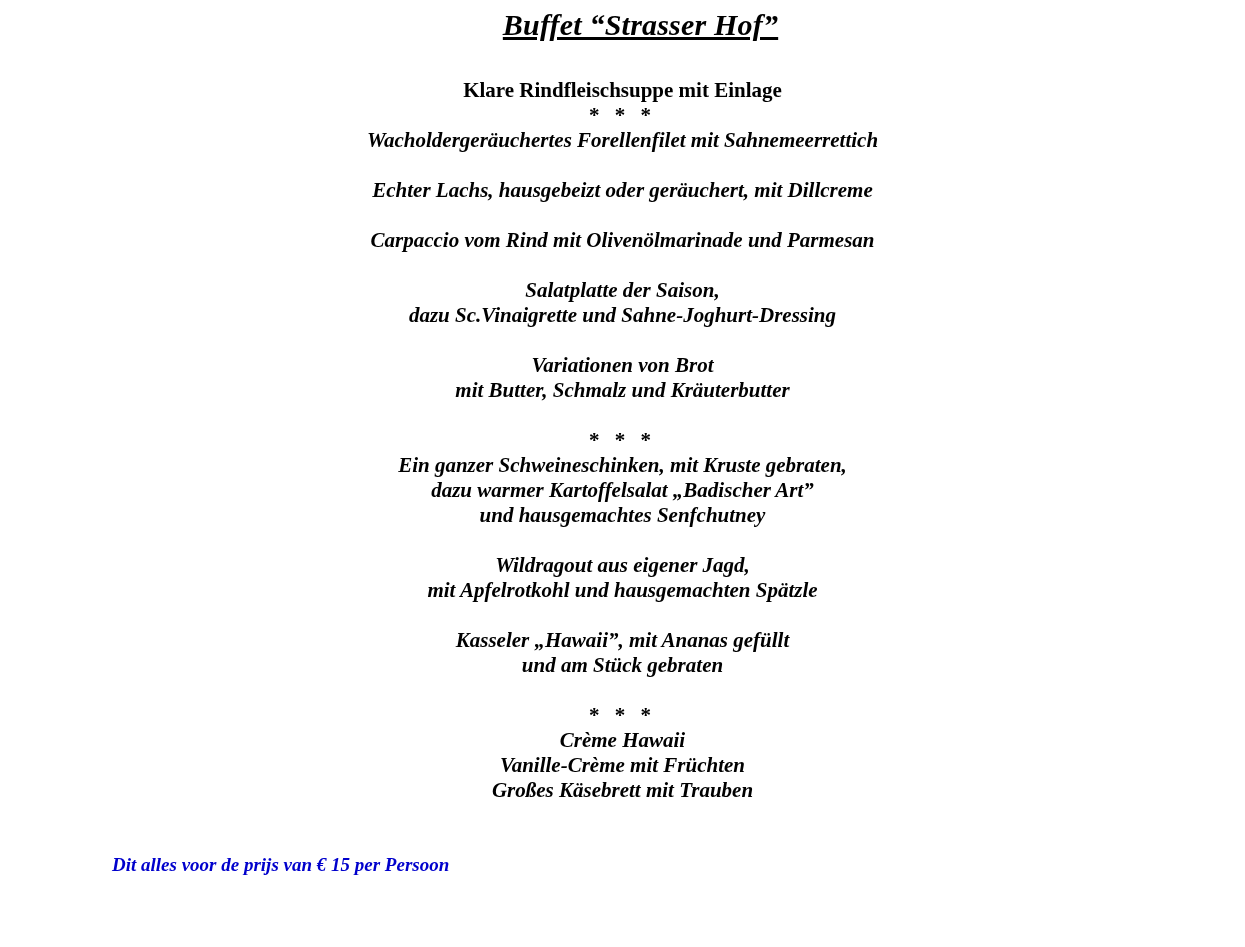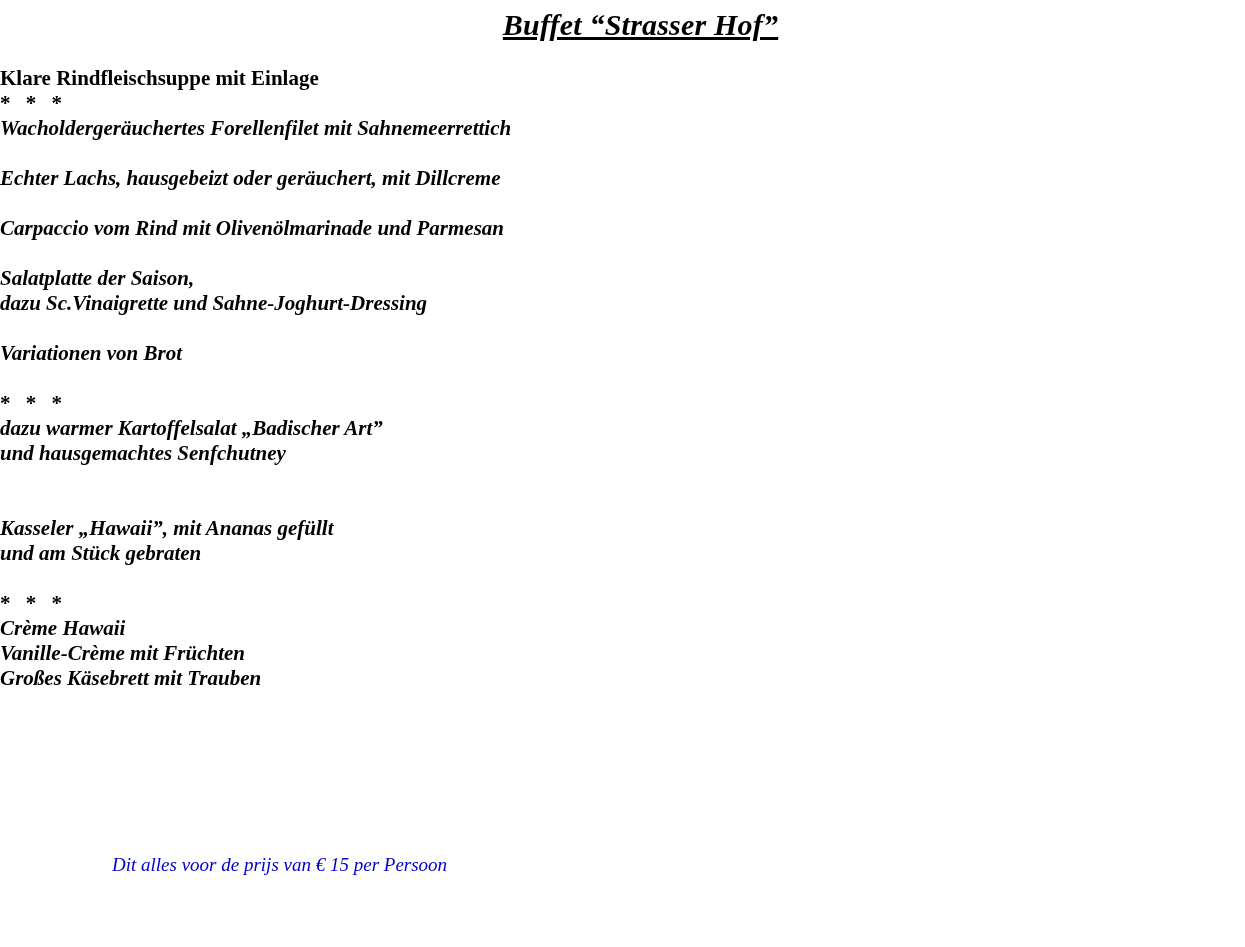--- a/index.html
+++ b/index.html
@@ -24,22 +24,22 @@
     text-align: center;
     font-size: 30px;
     font-weight: bold;
     font-style: italic;
     text-decoration: underline;
     margin: 8px 0 0 0;
     letter-spacing: 0.2px;
     padding-left: 36px;
   }
   .menu {
-    margin-top: 24px;
-    text-align: left;
+    margin-top: 36px;
+    text-align: center;
   }
   .block {
     margin: 0;
   }
   .line {
     font-size: 21px;
     font-weight: bold;
     font-style: italic;
     line-height: 25px;
     white-space: pre;
@@ -58,21 +58,21 @@
     height: 25px;
   }
   .gap-med {
     height: 25px;
   }
   .footer {
     position: absolute;
     left: 112px;
     top: 846px;
     font-size: 19px;
-    font-weight: normal;
+    font-weight: bold;
     font-style: italic;
     color: #0000cc;
     white-space: pre;
   }
 </style>
 </head>
 <body>
 
 <div class="page">
 
@@ -106,33 +106,39 @@
 
     <div class="block">
       <div class="line">Salatplatte der Saison,</div>
       <div class="line">dazu Sc.Vinaigrette und Sahne-Joghurt-Dressing</div>
     </div>
 
     <div class="gap-small"></div>
 
     <div class="block">
       <div class="line">Variationen von Brot</div>
+      <div class="line">mit Butter, Schmalz und Kräuterbutter</div>
     </div>
 
     <div class="gap-med"></div>
 
     <div class="stars">*   *   *</div>
 
     <div class="block">
+      <div class="line">Ein ganzer Schweineschinken, mit Kruste gebraten,</div>
       <div class="line">dazu warmer Kartoffelsalat „Badischer Art”</div>
       <div class="line">und hausgemachtes Senfchutney</div>
     </div>
 
     <div class="gap-small"></div>
 
+    <div class="block">
+      <div class="line">Wildragout aus eigener Jagd,</div>
+      <div class="line">mit Apfelrotkohl und hausgemachten Spätzle</div>
+    </div>
 
     <div class="gap-small"></div>
 
     <div class="block">
       <div class="line">Kasseler „Hawaii”, mit Ananas gefüllt</div>
       <div class="line">und am Stück gebraten</div>
     </div>
 
     <div class="gap-small"></div>
 

